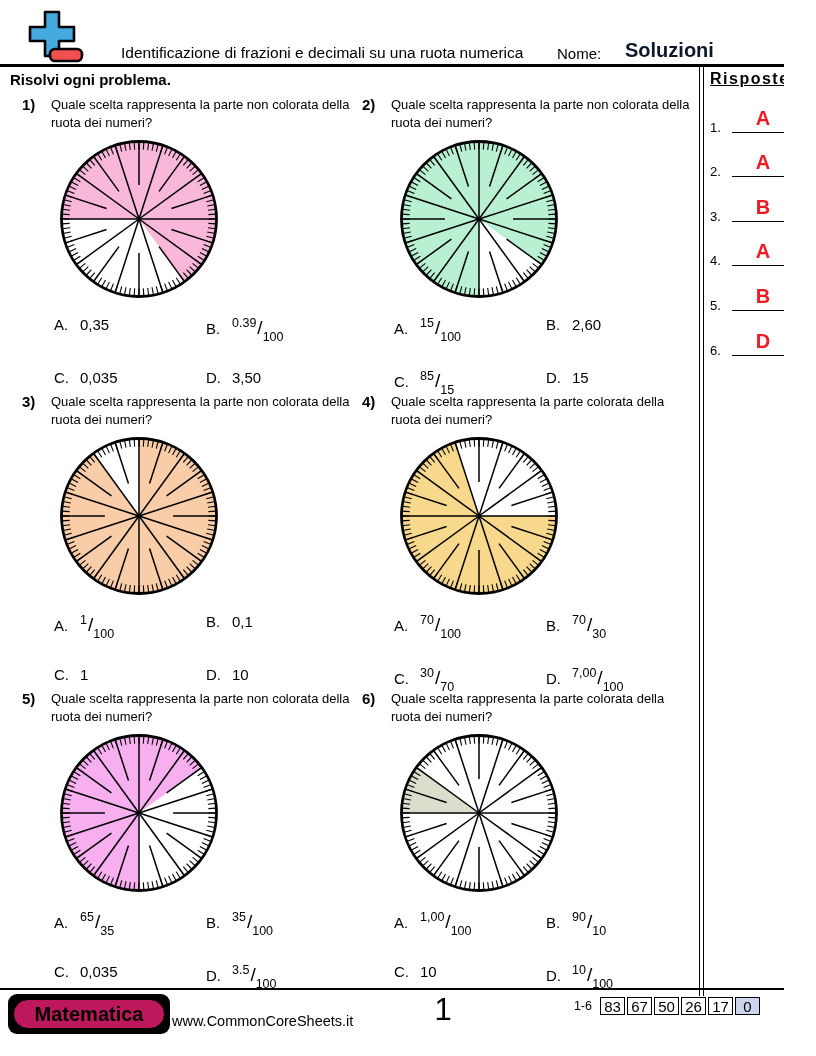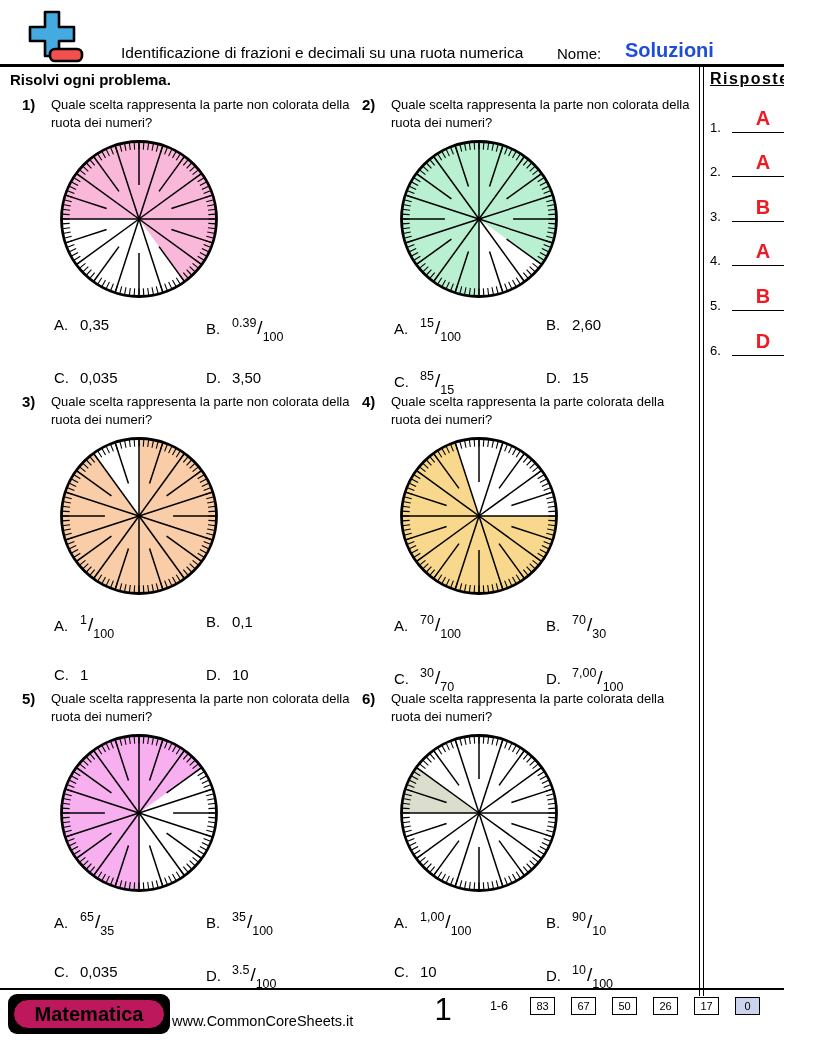--- a/index.html
+++ b/index.html
@@ -43,35 +43,35 @@
   .bottom-rule{position:absolute;left:0;top:988px;width:816px;height:2px;background:#000;}
   .brand{position:absolute;left:8px;top:994px;width:162px;height:40px;background:#000;border-radius:9px;}
   .brand-inner{position:absolute;left:5px;top:5px;right:5px;bottom:5px;background:#be185d;
                border:1.5px solid #000;border-radius:16px;display:flex;align-items:center;
                justify-content:center;font-size:20px;font-weight:bold;}
   .site-url{position:absolute;left:172px;top:1013px;font-size:14.5px;}
   .page-number{position:absolute;left:400px;top:992px;width:86px;text-align:center;
                font-size:31px;font-weight:400;}
   .score{position:absolute;right:24px;top:997px;display:flex;align-items:center;}
   .score-label{font-size:12.5px;margin-right:6px;}
-  .score-box{width:23px;height:16px;border:1.6px solid #000;font-size:11px;
-             display:flex;align-items:center;justify-content:center;margin-left:16px;}
+  .score-box{width:23px;height:16px;border:1.6px solid #000;font-size:15px;
+             display:flex;align-items:center;justify-content:center;margin-left:2px;}
 </style>
 </head>
 <body>
 
 <div class="page">
 
   <svg class="logo" viewBox="0 0 82 62">
     <path d="M33 6 h14 v15 h15 v14 h-15 v15 h-14 v-15 h-15 v-14 h15 Z" fill="#45AADF" stroke="#000" stroke-width="2.6" stroke-linejoin="round"></path>
     <rect x="38" y="43" width="32" height="12" rx="5" fill="#F25050" stroke="#000" stroke-width="2.6"></rect>
   </svg>
   <div class="title">Identificazione di frazioni e decimali su una ruota numerica</div>
   <div class="name-label">Nome:</div>
-  <div class="solutions" style="color: #1d4ed8;">Soluzioni</div>
+  <div class="solutions" style="color: #0f172a;">Soluzioni</div>
   <div class="top-rule"></div>
   <div class="instruction">Risolvi ogni problema.</div>
 
   <div class="divider"></div>
   <div class="answers-panel">
     <div class="answers-title">Risposte</div>
     <div>
         <div class="answer-item">
           <span class="answer-num">1.</span>
           <span class="answer-line"></span>

